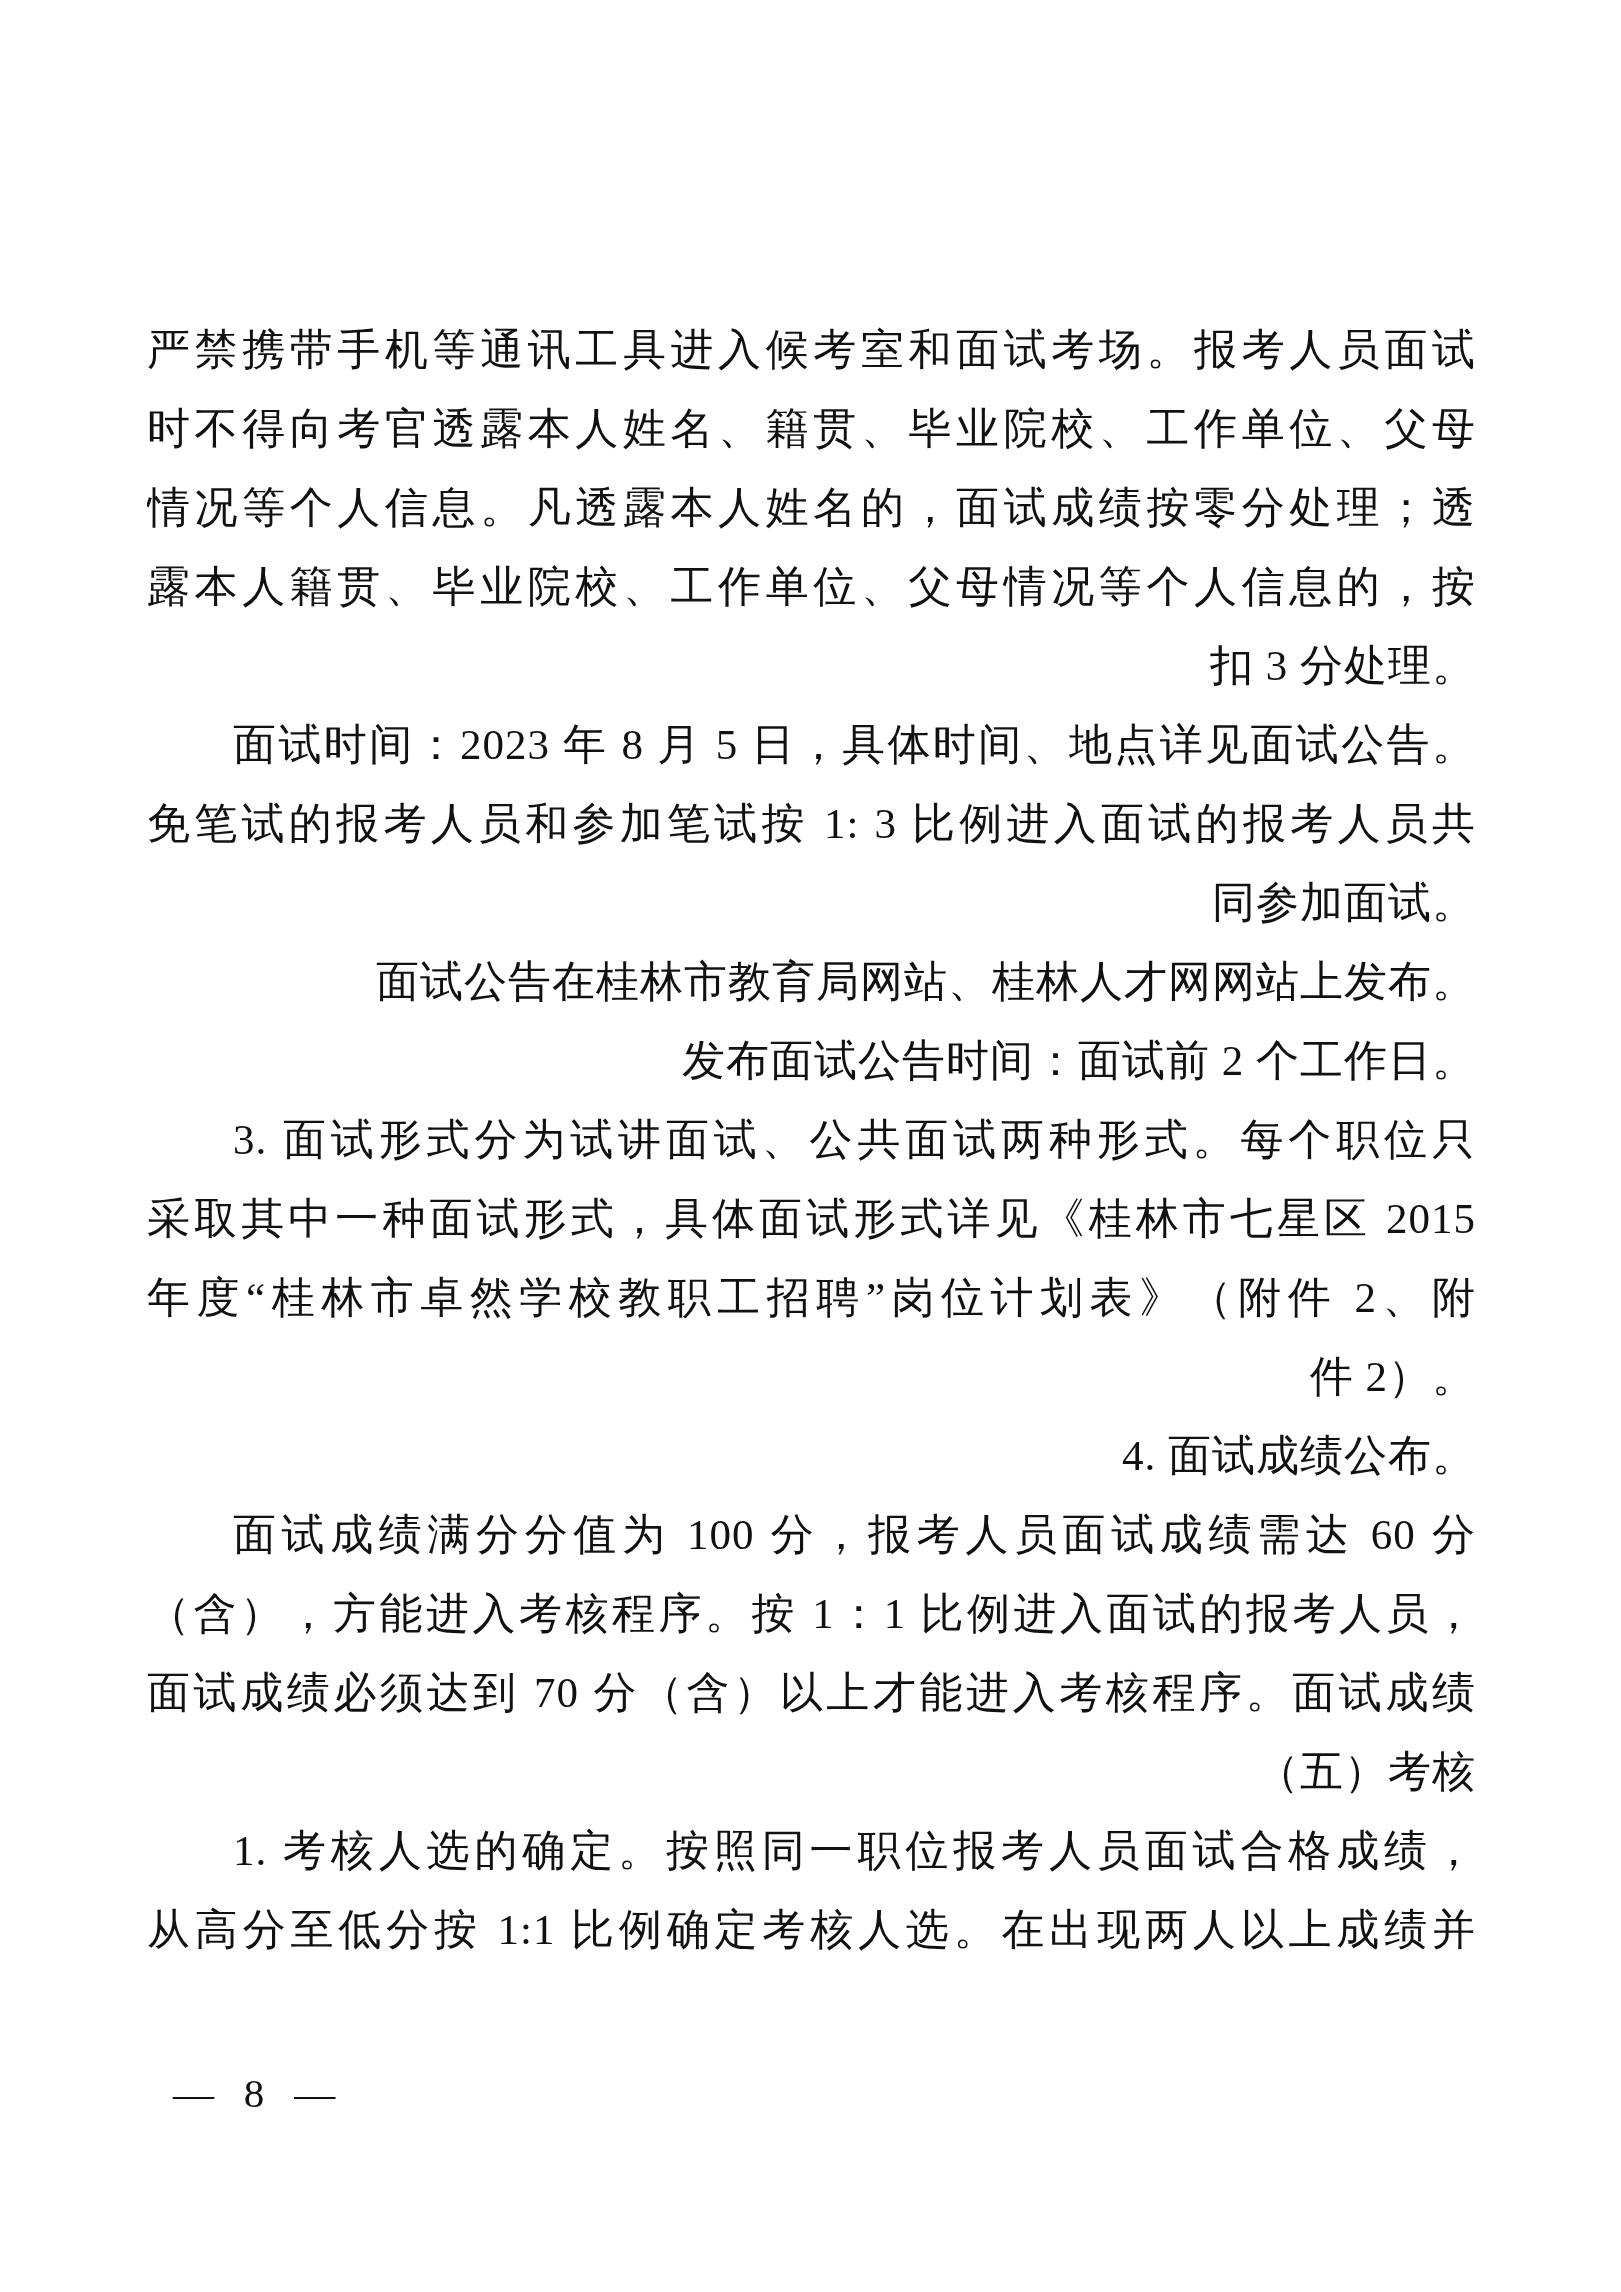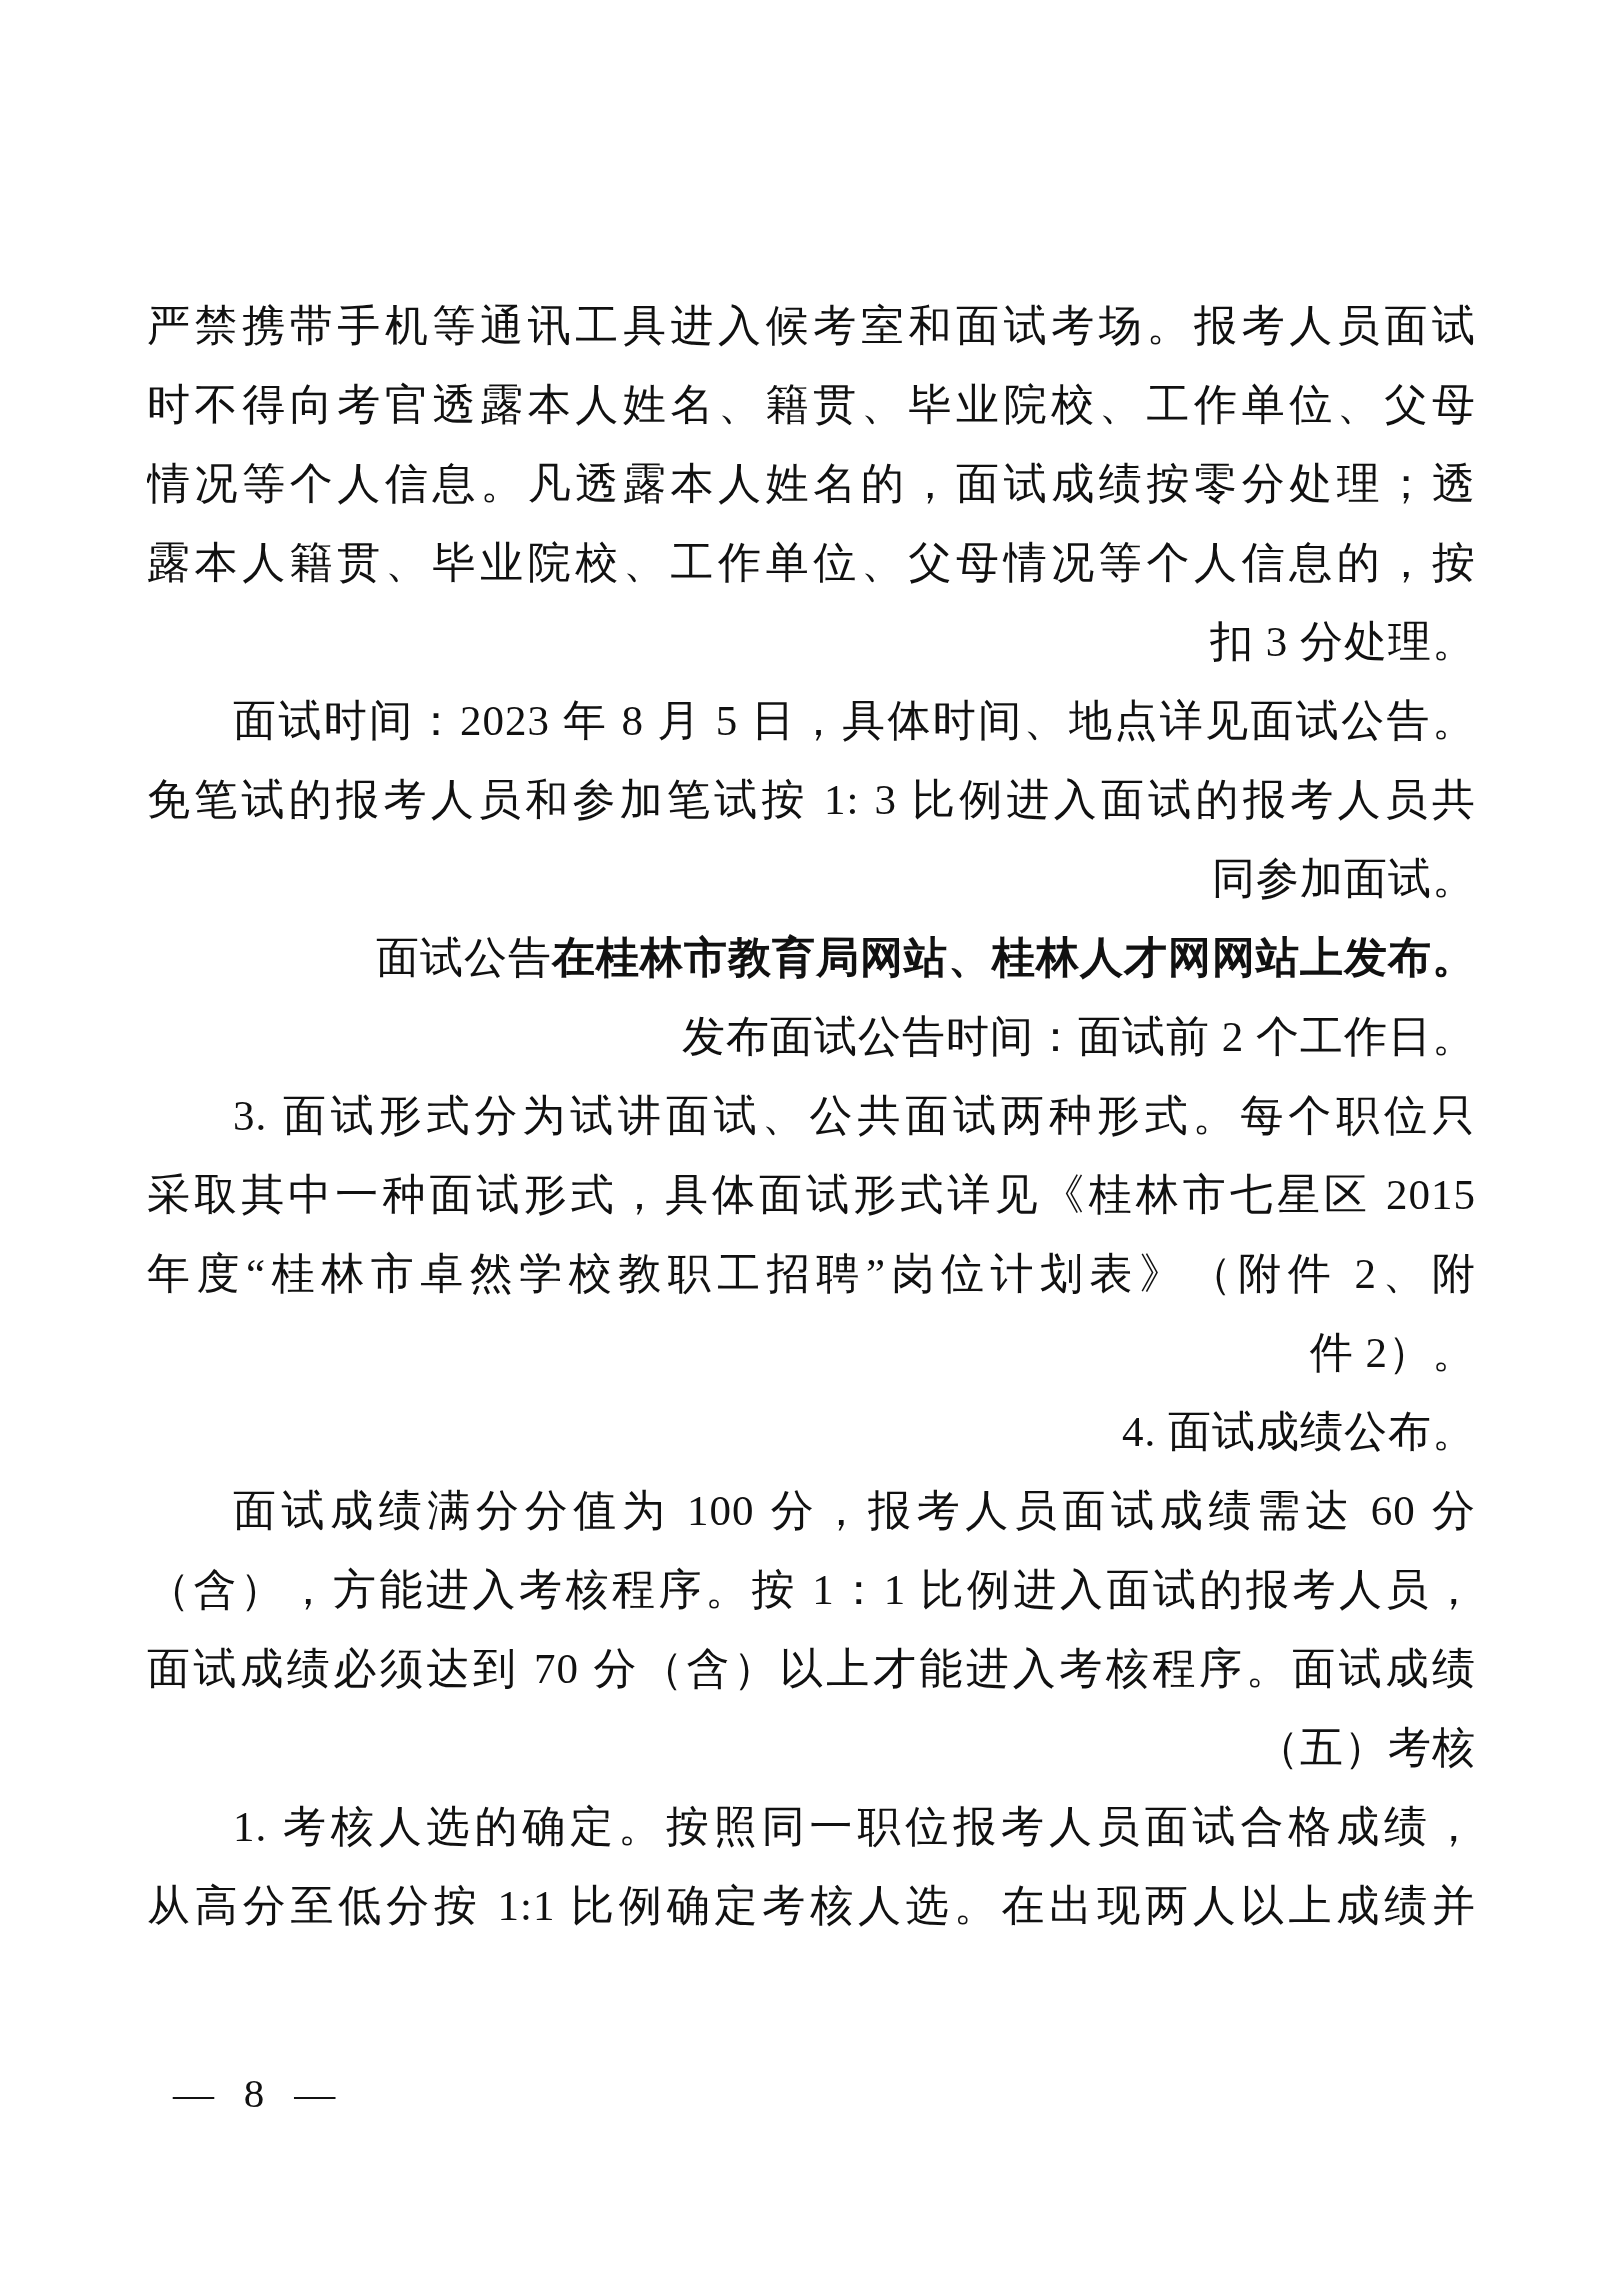--- a/index.html
+++ b/index.html
@@ -12,21 +12,21 @@
     width: 1621px;
     height: 2293px;
     background: #ffffff;
     overflow: hidden;
     font-family: "Liberation Serif", "DejaVu Serif", serif;
     color: #111111;
   }
   .text-block {
     position: absolute;
     left: 147px;
-    top: 286px;
+    top: 310px;
     width: 1329px;
   }
   .line {
     font-size: 43px;
     line-height: 79px;
     height: 79px;
     white-space: nowrap;
     text-align: right;
     letter-spacing: 1px;
   }
@@ -35,21 +35,21 @@
     text-align: justify;
     text-align-last: justify;
     text-justify: inter-character;
     word-break: break-all;
     overflow: hidden;
   }
   .line.indent {
     text-indent: 86px;
   }
   .line .bold {
-    font-weight: 700;
+    font-weight: 400;
   }
   .page-footer {
     position: absolute;
     left: 173px;
     top: 2064px;
     font-size: 41px;
     line-height: 59px;
     letter-spacing: 9.8px;
     color: #111111;
   }

